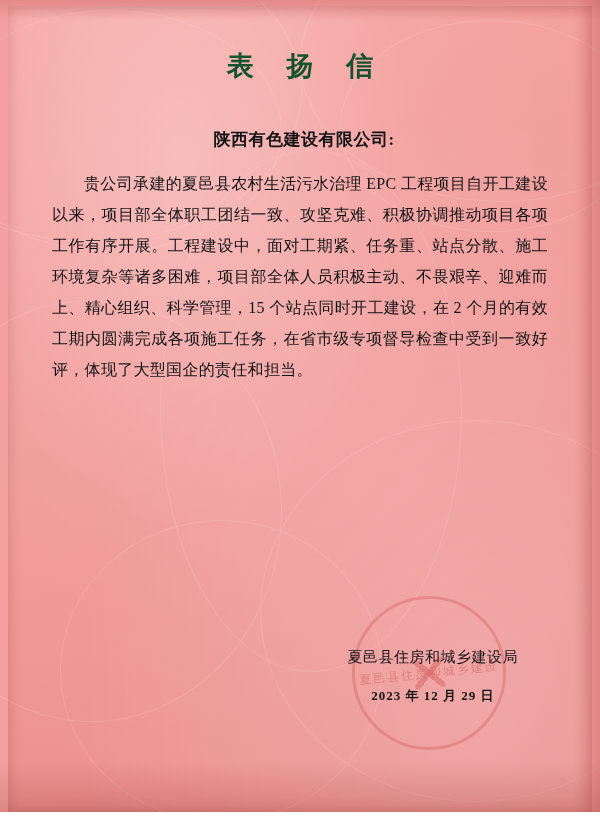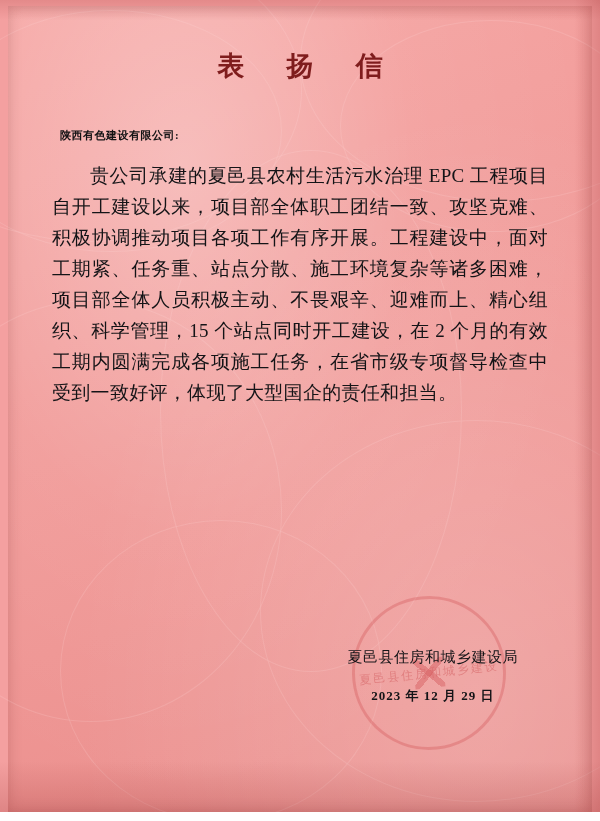--- a/index.html
+++ b/index.html
@@ -91,35 +91,36 @@
     color: #17171a;
   }
 
   .doc-title {
     margin: 48px 0 0 0;
     text-align: center;
     font-size: 27px;
     font-weight: bold;
     letter-spacing: 13px;
     text-indent: 13px;
-    color: #7f1d1d;
-    font-family: Liberation Mono, monospace;
+    color: #14532d;
+    font-family: Liberation Serif, serif;
   }
 
   .salutation {
     margin: 44px 0 0 8px;
-    font-size: 11px;
+    font-size: 17px;
     font-weight: bold;
     letter-spacing: 0.5px;
     color: #121214;
+    text-align: center;
   }
 
   .body-para {
     margin: 17px 0 0 0;
-    font-size: 19px;
+    font-size: 16px;
     line-height: 31px;
     text-align: justify;
     text-justify: inter-ideograph;
     text-indent: 2em;
     color: #141417;
     letter-spacing: 0.3px;
   }
 
   
   .seal {

